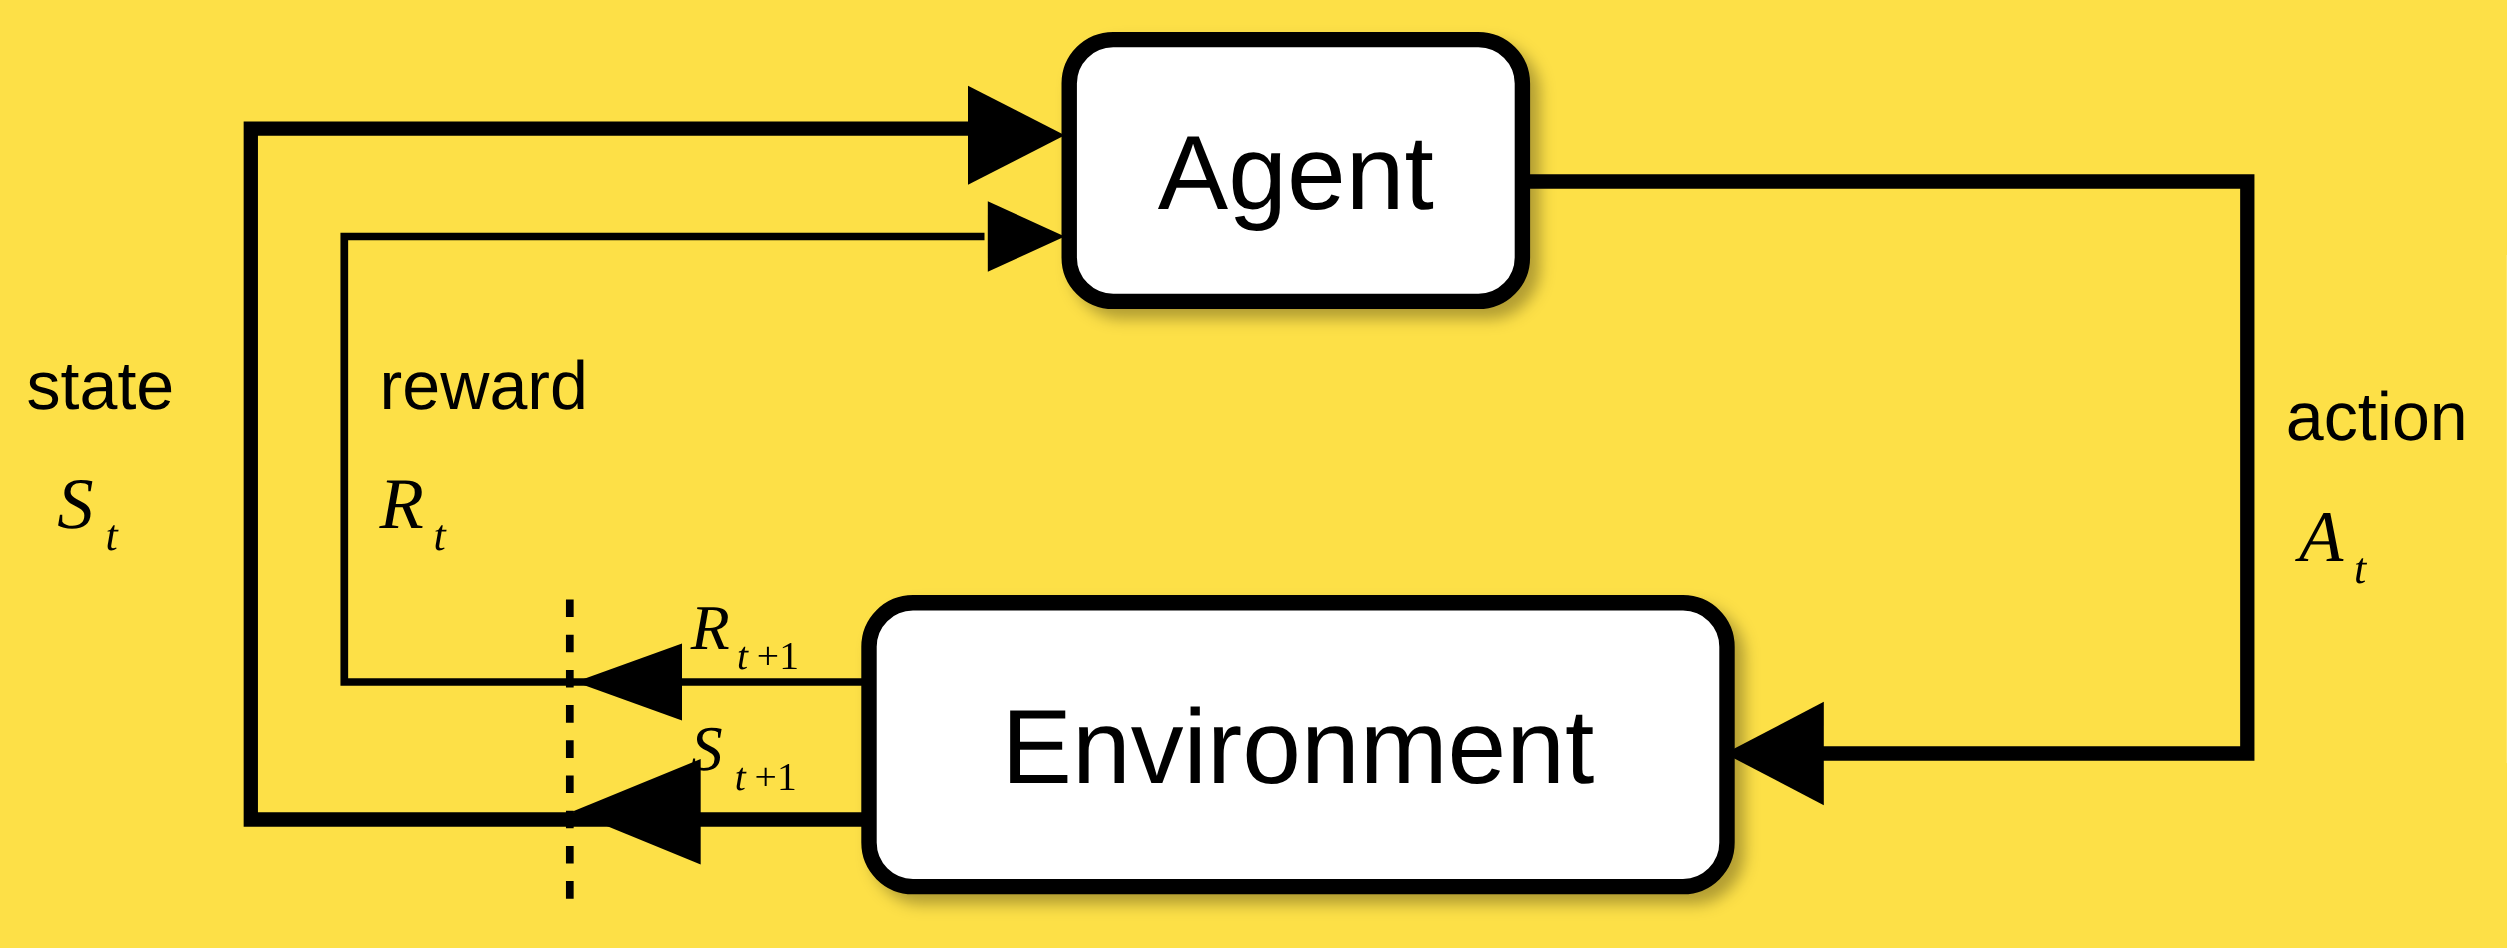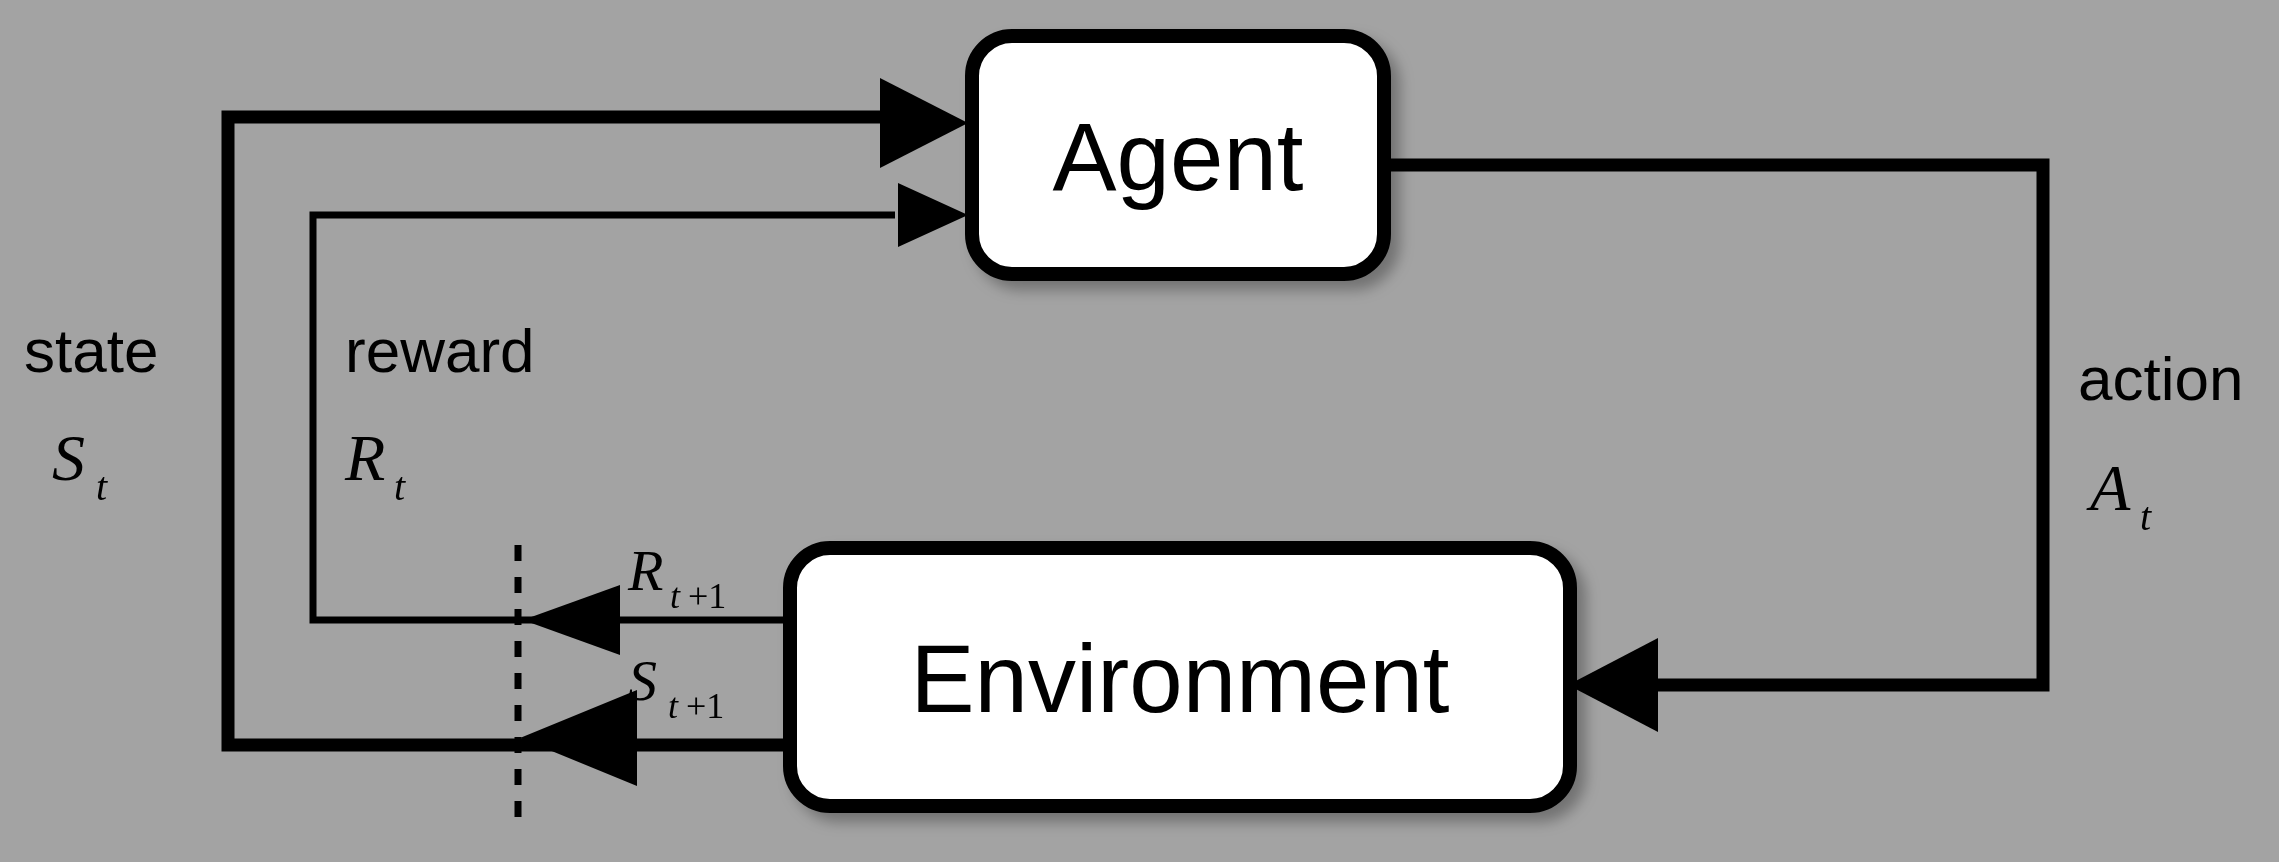--- a/index.html
+++ b/index.html
@@ -7,21 +7,21 @@
     padding: 0;
     background: #ffffff;
   }
   body {
     font-family: "Liberation Sans", sans-serif;
   }
   #diagram-root {
     position: relative;
     width: 2279px;
     height: 862px;
-    background: #a3a3a3;
+    background: #fde047;
     overflow: hidden;
   }
   svg.canvas {
     position: absolute;
     top: 0;
     left: 0;
     width: 2279px;
     height: 862px;
   }
   .box-label {

